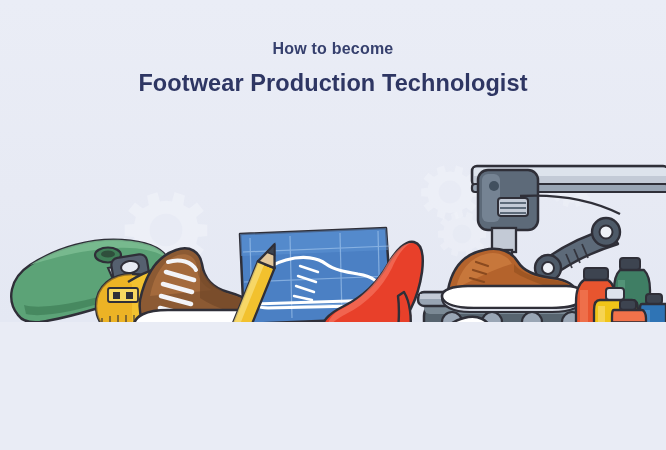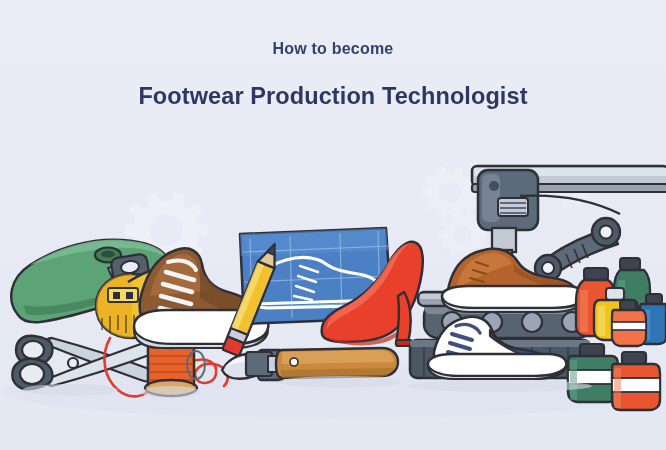--- a/index.html
+++ b/index.html
@@ -3,36 +3,36 @@
 <meta charset="utf-8">
 <style>
   html,body{margin:0;padding:0;}
   body{
     width:666px;height:450px;
     font-family:"Liberation Sans", sans-serif;
     background:#e9ecf5;
     overflow:hidden;
   }
   #stage{
-    position:relative;width:666px;height:450px;
+    position:relative;width:666px;height:322px;
     background:linear-gradient(180deg,#eaedf6 0%,#e7eaf4 60%,#e4e8f3 100%);
     overflow:hidden;
   }
   .hdr{
     position:absolute;left:0;top:0;width:666px;
     text-align:center;z-index:30;
   }
   .kicker{
     margin-top:40px;
     font-size:16px;font-weight:bold;letter-spacing:.2px;
     color:#36406e;
     font-family:"Liberation Sans", sans-serif;
   }
   .title{
-    margin-top:25px;
+    margin-top:12px;
     font-size:23.5px;font-weight:bold;letter-spacing:.1px;
     color:#2e3663;
     font-family:"Liberation Sans", sans-serif;
   }
   .art{position:absolute;left:0;top:0;width:666px;height:450px;z-index:10;}
   svg{display:block;}
 </style>
 </head>
 <body>
 

